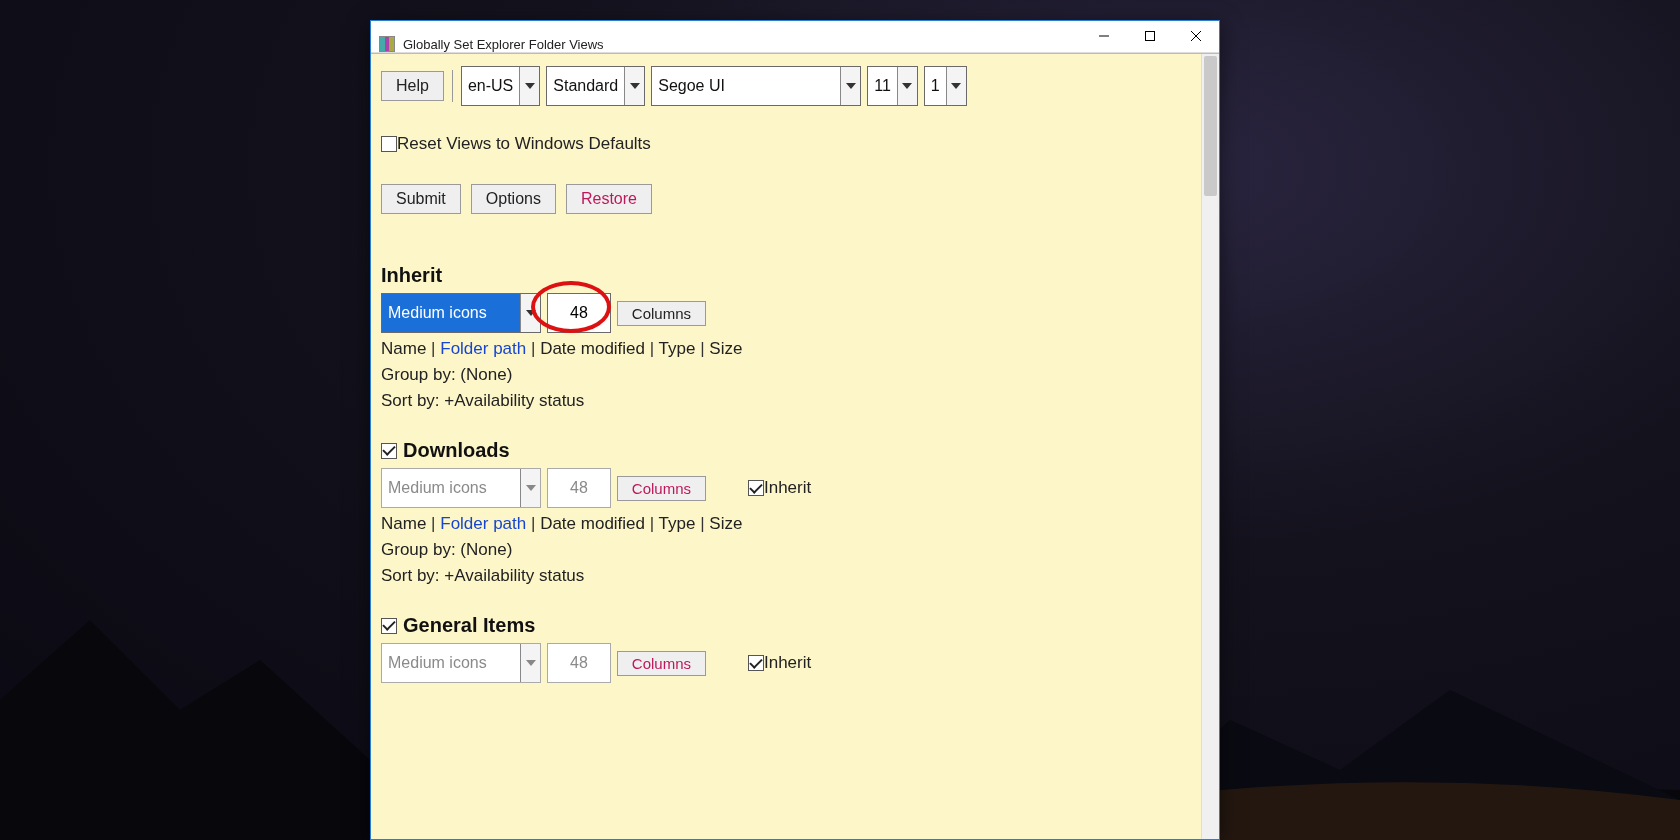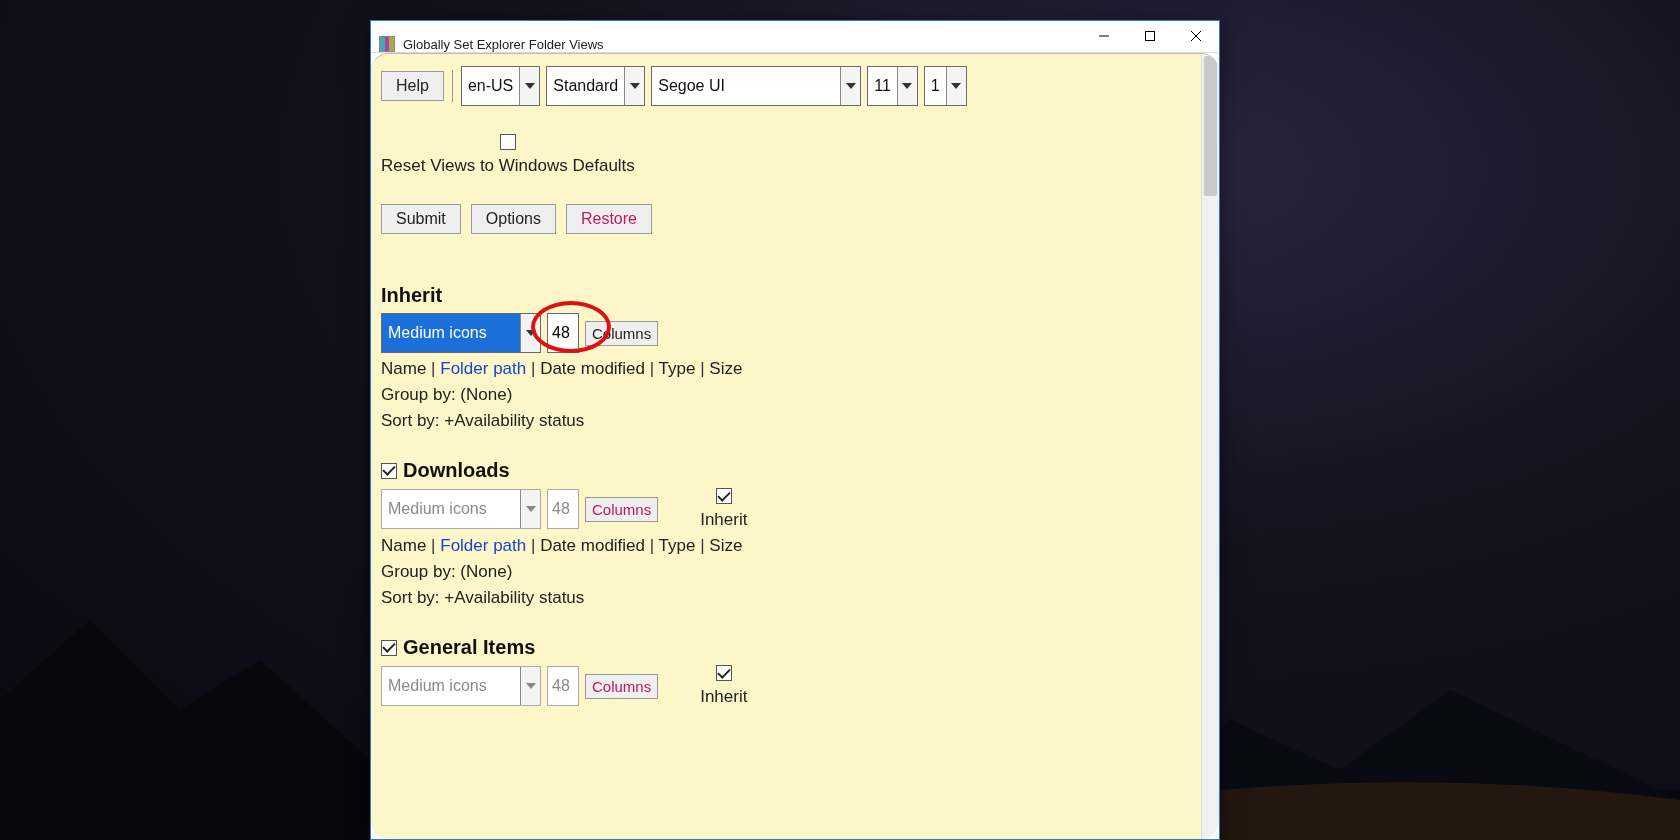--- a/index.html
+++ b/index.html
@@ -30,62 +30,61 @@
       linear-gradient(to right, #4aa 33%, #a4a 33% 66%, #aa4 66%);
     border:1px solid #888;
   }
   .titlebar .title { flex:1; }
   .winbtn { width:46px; height:32px; display:flex; align-items:center; justify-content:center; color:#222; }
   .winbtn svg { width:10px; height:10px; }
 
   .client {
     flex:1; position:relative; background:#fdf6c9; overflow:hidden;
     border-top: 1px solid #bbb;
-    border-radius: 18px;
   }
   .client-inner { position:absolute; inset:0 18px 0 0; padding:12px 10px 10px 10px; }
 
   
   .scrollbar {
     position:absolute; right:0; top:0; bottom:0; width:18px; background:#f0f0f0;
     border-left:1px solid #ddd;
   }
   .scroll-thumb {
     position:absolute; left:2px; right:2px; top:2px; height:140px;
     background:#c9c9c9; border-radius:2px;
   }
 
   
   .row { display:flex; align-items:center; gap:6px; flex-wrap:wrap; }
   .btn {
     background:#efefef; border:1px solid #9a9a9a; padding:5px 14px;
     font-size:16px; color:#222; cursor:pointer; font-family:inherit;
   }
   .btn.disabled { color:#be185d; }
-  .btn.small { padding:3px 6px; font-size:15px; }
+  .btn.small { padding:3px 14px; font-size:15px; }
   .combo, .numbox {
     display:inline-flex; align-items:center; background:#fff;
     border:1px solid #6a6a6a; height:40px;
   }
   .combo .val { padding:0 6px; font-size:16px; color:#111; white-space:nowrap; }
   .combo .arrow, .numbox .arrow {
     width:20px; height:100%; display:flex; align-items:center; justify-content:center;
     border-left:1px solid #888; background:#f4f4f4;
   }
   .combo.selected { background:#1a6fd8; }
   .combo.selected .val { color:#fff; }
   .combo.disabled .val { color:#8a8a8a; }
   .combo.disabled, .numbox.disabled { border-color:#aaa; }
   .arrow svg { width:10px; height:6px; }
 
   .numbox { }
-  .numbox .val { padding:0 4px; font-size:16px; min-width:30px; }
+  .numbox .val { padding:0 22px; font-size:16px; min-width:30px; }
   .numbox.disabled .val { color:#8a8a8a; }
 
-  .checkbox { display:inline-flex; align-items:center; gap:6px; font-size:17px; color:#222;flex-direction:column; }
+  .checkbox { display:inline-flex; align-items:center; font-size:17px; color:#222; }
   .checkbox .box {
     width:16px; height:16px; border:1px solid #555; background:#fff;
     display:flex; align-items:center; justify-content:center;
   }
   .checkbox .box.checked::after {
     content:""; width:10px; height:5px; border-left:2px solid #222; border-bottom:2px solid #222;
     transform: rotate(-45deg) translate(1px,-1px);
   }
 
   h2.section { font-size:20px; font-weight:700; margin:28px 0 6px 0; color:#111; display:flex; align-items:center; gap:6px;}

